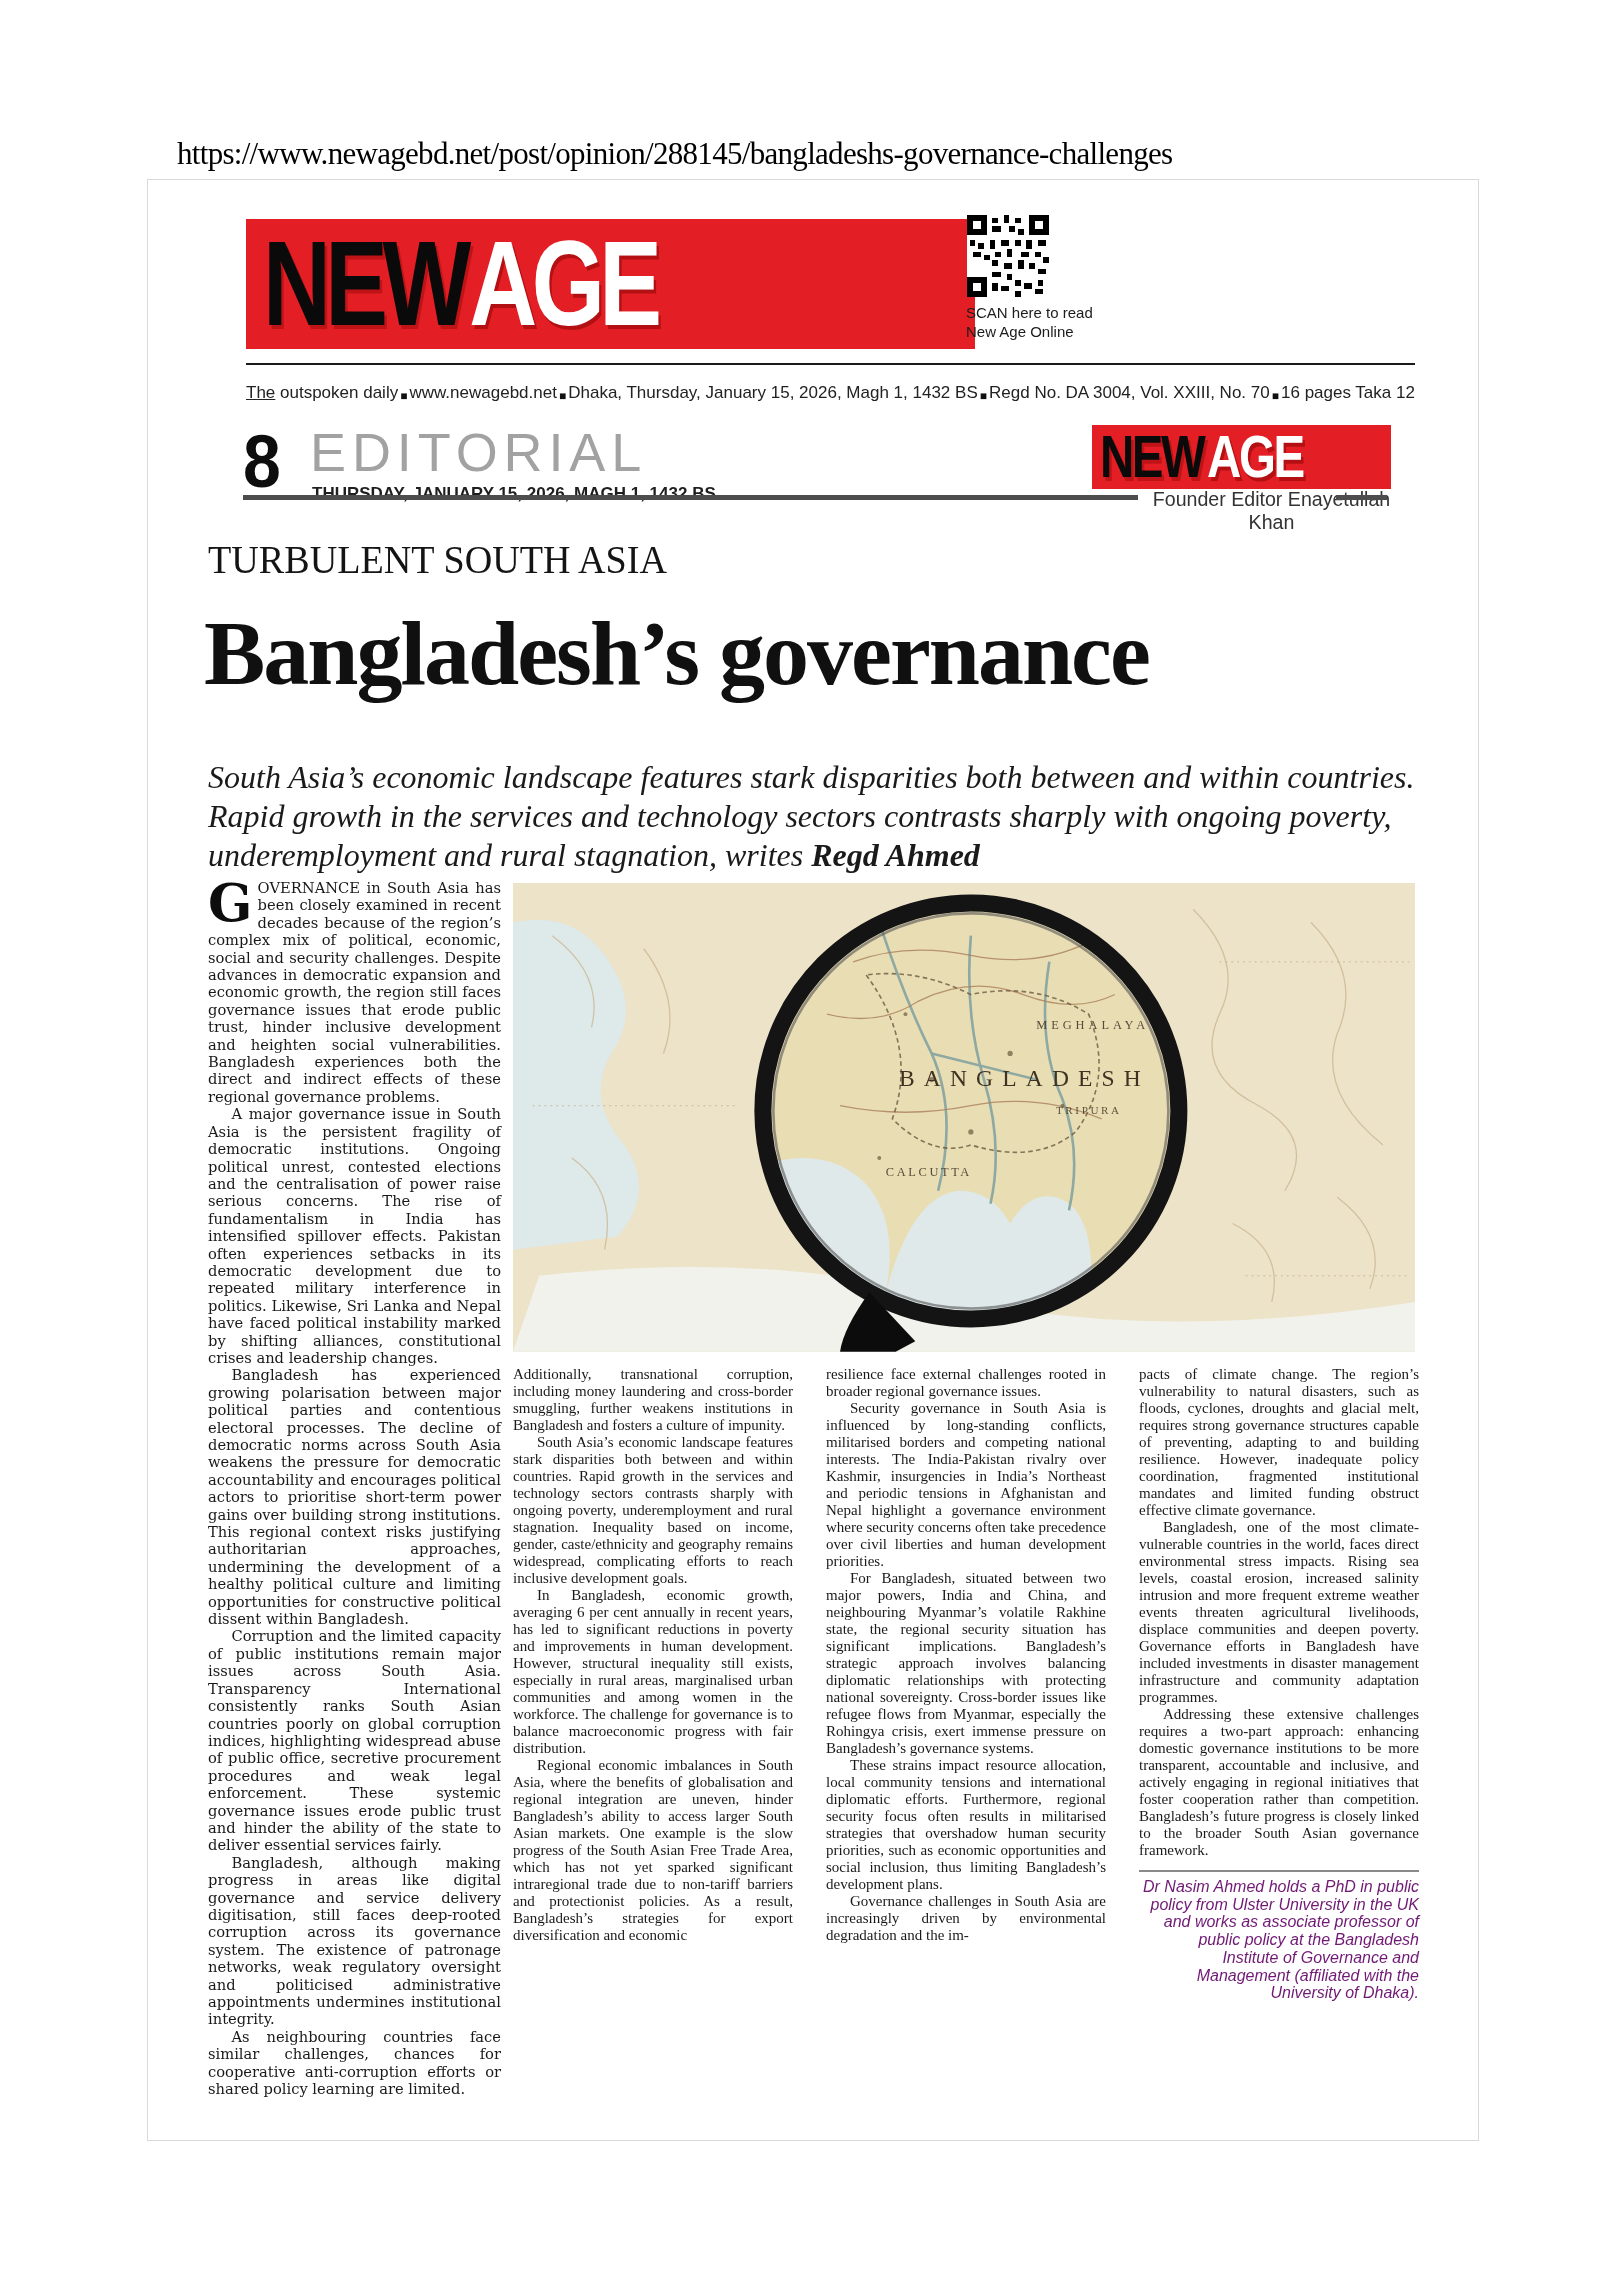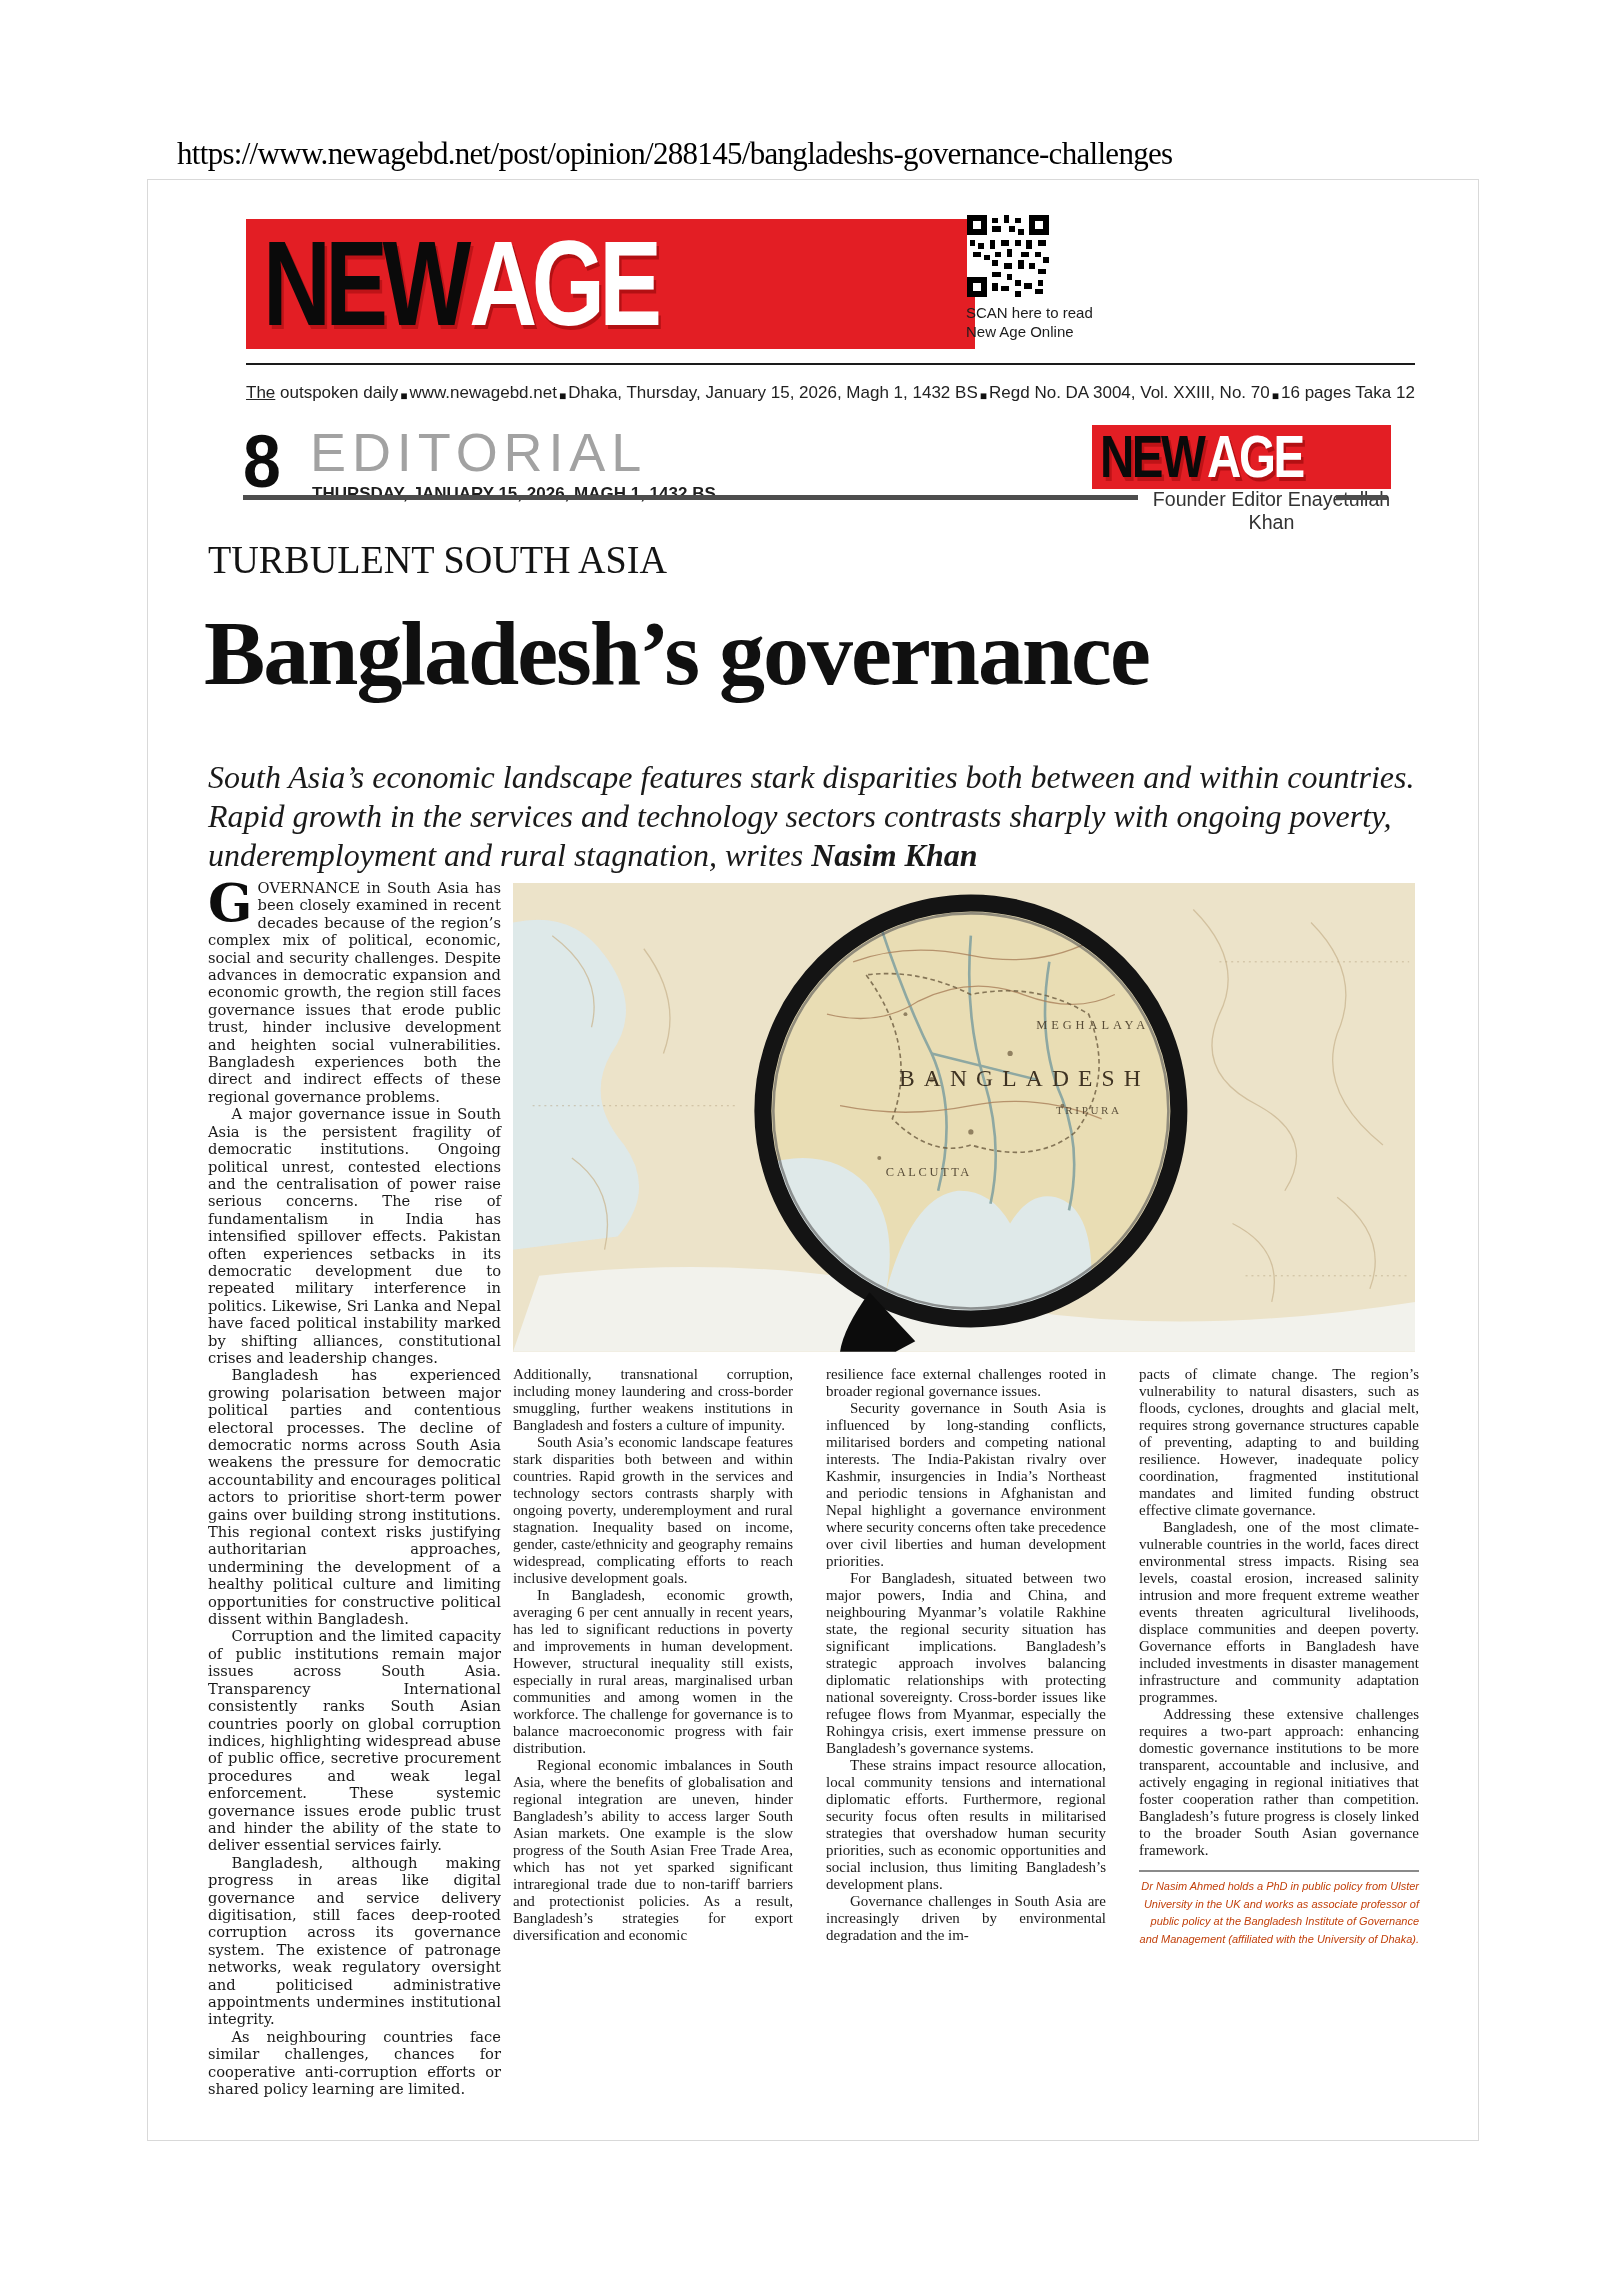--- a/index.html
+++ b/index.html
@@ -48,21 +48,21 @@
   .bodycol p{margin:0;}
   .bodycol p + p{text-indent:1.6em;}
   .col1{left:60px;top:699px;width:293px;height:1191px;font-family:"DejaVu Serif",serif;font-size:14.7px;line-height:17.4px;}
   .colN{font-family:"Liberation Serif",serif;font-size:15px;line-height:17px;}
   .col2{left:365px;top:1186px;width:280px;height:805px;}
   .col3{left:678px;top:1186px;width:280px;height:805px;}
   .col4{left:991px;top:1186px;width:280px;height:805px;}
   .dropcap{float:left;font-size:52px;line-height:42px;font-weight:700;padding:2.6px 5.2px 0 0;color:#0d0d0d;}
 
   .bio-rule{border:0;border-top:2.6px solid #8a8a8a;margin:10.5px 0 6.5px 0;}
-  .bio{font-family:"Liberation Sans",sans-serif;font-style:italic;font-size:11px;line-height:17.7px;color:#c2410c;text-align:right;text-indent:0 !important;}
+  .bio{font-family:"Liberation Sans",sans-serif;font-style:italic;font-size:16px;line-height:17.7px;color:#701a75;text-align:right;text-indent:0 !important;}
 
   
   .photo{left:365px;top:703px;width:902px;height:469px;overflow:hidden;background:#ece3c9;}
   .photo svg{display:block;width:100%;height:100%;}
   .maplabel{font-family:"Liberation Serif",serif;fill:#3e3222;}
 </style>
 </head>
 <body>
 
 <div class="page">
@@ -145,21 +145,21 @@
       <div class="mast-text"><span class="mast-new">NEW</span><span class="mast-age">AGE</span></div>
     </div>
     <div class="abs rule-thick"></div>
     <div class="abs founder">Founder Editor Enayetullah Khan</div>
     <div class="abs rule-dash"></div>
 
     <div class="abs kicker">TURBULENT SOUTH ASIA</div>
     <div class="abs headline">
       <div>Bangladesh’s governance</div>
     </div>
-    <div class="abs standfirst"><span>South Asia’s economic landscape features stark disparities both between and within countries. Rapid growth in the services and technology sectors contrasts sharply with ongoing poverty, underemployment and rural stagnation, writes </span><b>Nasim Khan</b></div>
+    <div class="abs standfirst"><span>South Asia’s economic landscape features stark disparities both between and within countries. Rapid growth in the services and technology sectors contrasts sharply with ongoing poverty, underemployment and rural stagnation, writes </span><b>Regd Ahmed</b></div>
 
     <div class="abs bodycol col1">
       <p><span class="dropcap">G</span><span>OVERNANCE in South Asia has been closely examined in recent decades because of the region’s complex mix of political, economic, social and security challenges. Despite advances in democratic expansion and economic growth, the region still faces governance issues that erode public trust, hinder inclusive development and heighten social vulnerabilities. Bangladesh experiences both the direct and indirect effects of these regional governance problems.</span></p>
       <p>A major governance issue in South Asia is the persistent fragility of democratic institutions. Ongoing political unrest, contested elections and the centralisation of power raise serious concerns. The rise of fundamentalism in India has intensified spillover effects. Pakistan often experiences setbacks in its democratic development due to repeated military interference in politics. Likewise, Sri Lanka and Nepal have faced political instability marked by shifting alliances, constitutional crises and leadership changes.</p>
       <p>Bangladesh has experienced growing polarisation between major political parties and contentious electoral processes. The decline of democratic norms across South Asia weakens the pressure for democratic accountability and encourages political actors to prioritise short-term power gains over building strong institutions. This regional context risks justifying authoritarian approaches, undermining the development of a healthy political culture and limiting opportunities for constructive political dissent within Bangladesh.</p>
       <p>Corruption and the limited capacity of public institutions remain major issues across South Asia. Transparency International consistently ranks South Asian countries poorly on global corruption indices, highlighting widespread abuse of public office, secretive procurement procedures and weak legal enforcement. These systemic governance issues erode public trust and hinder the ability of the state to deliver essential services fairly.</p>
       <p>Bangladesh, although making progress in areas like digital governance and service delivery digitisation, still faces deep-rooted corruption across its governance system. The existence of patronage networks, weak regulatory oversight and politicised administrative appointments undermines institutional integrity.</p>
       <p>As neighbouring countries face similar challenges, chances for cooperative anti-corruption efforts or shared policy learning are limited.</p>
     </div>
 

